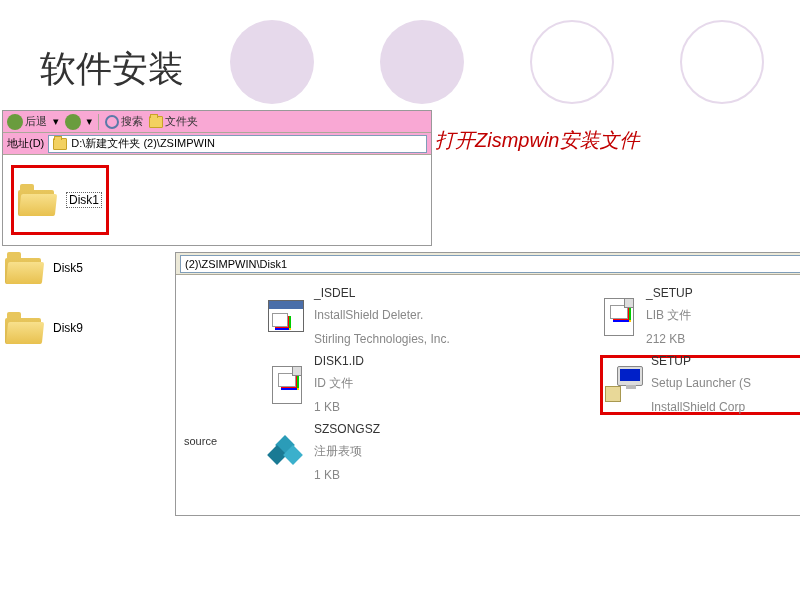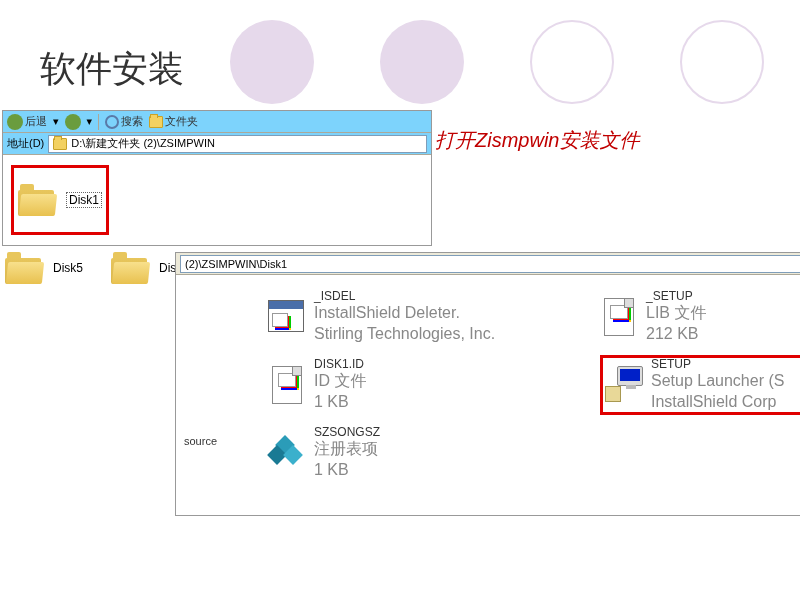--- a/index.html
+++ b/index.html
@@ -22,21 +22,21 @@
     }
     .instructions {
       position: absolute; top: 120px; left: 435px;
       color: #c00000; font-size: 20px; font-style: italic;
       line-height: 2; font-family: SimSun, serif; z-index: 5;
     }
     .instructions .latin { font-style: italic; font-family: Arial, sans-serif; }
     .explorer1 {
       position: absolute; top: 110px; left: 2px;
       width: 430px; border: 1px solid #999;
-      background: #7dd3fc; z-index: 3;
+      background: #f9a8d4; z-index: 3;
     }
     .toolbar1 {
       height: 22px; display: flex; align-items: center;
       font-size: 11px; padding: 0 4px; gap: 6px;
       border-bottom: 1px solid #aca899;
     }
     .tb-btn { display: flex; align-items: center; gap: 2px; color: #333; }
     .tb-icon { width: 16px; height: 16px; border-radius: 50%; background: #6a9c3e; display: inline-block; position: relative; }
     .tb-sep { width: 1px; height: 16px; background: #aca899; }
     .addressbar {
@@ -79,21 +79,21 @@
       background: #e8c65c; border-radius: 2px 2px 0 0;
     }
     .folder-front {
       position: absolute; width: 36px; height: 22px; bottom: 0; left: 2px;
       background: linear-gradient(#f8e08c, #e8c14f);
       border-radius: 2px; transform: skewX(-6deg);
     }
     .highlight-red { border: 3px solid #e00000; padding: 2px 4px; }
     .left-folders {
       position: absolute; left: 5px; top: 252px;
-      display: flex; flex-direction: row; gap: 28px; z-index: 3;
+      display: flex; flex-direction: column; gap: 28px; z-index: 3;
     }
     .left-folders .folder-item { font-size: 12px; }
     .explorer2 {
       position: absolute; top: 252px; left: 175px;
       width: 737px; border: 1px solid #999;
       background: #ece9d8; z-index: 3;
     }
     .pane2 {
       background: #fff; min-height: 240px;
       display: flex; padding: 8px;
@@ -175,21 +175,21 @@
       width: 36px; height: 36px; position: relative; margin-top: 2px;
     }
     .icon-reg .cube {
       position: absolute; width: 14px; height: 14px;
       background: #2b9cb8; transform: rotate(45deg);
     }
     .icon-reg .c1 { top: 4px; left: 10px; }
     .icon-reg .c2 { top: 14px; left: 2px; background: #1a7a94; }
     .icon-reg .c3 { top: 14px; left: 18px; background: #3bb0cc; }
     .file-text .name { font-size: 12px; }
-    .file-text .sub { color: #888; font-size: 16px; line-height: 1.3; }
+    .file-text .sub { color: #888; font-size: 12px; line-height: 1.3; margin-top: 8px; }
     .highlight-red-file {
       border: 3px solid #e00000;
       padding: 2px;
     }
   </style>
 </head>
 <body>
 
 <div class="circles">
   <div class="circle filled" style="left:230px"></div>

